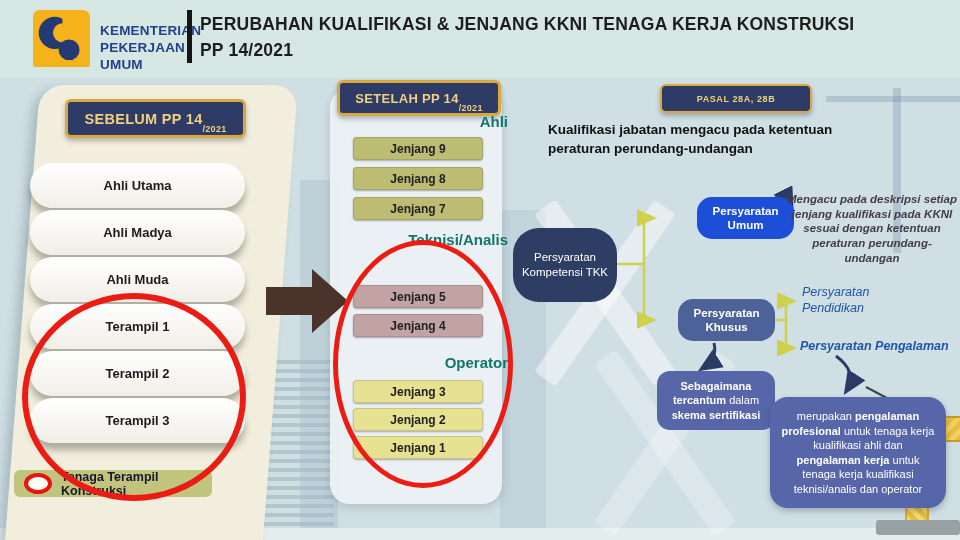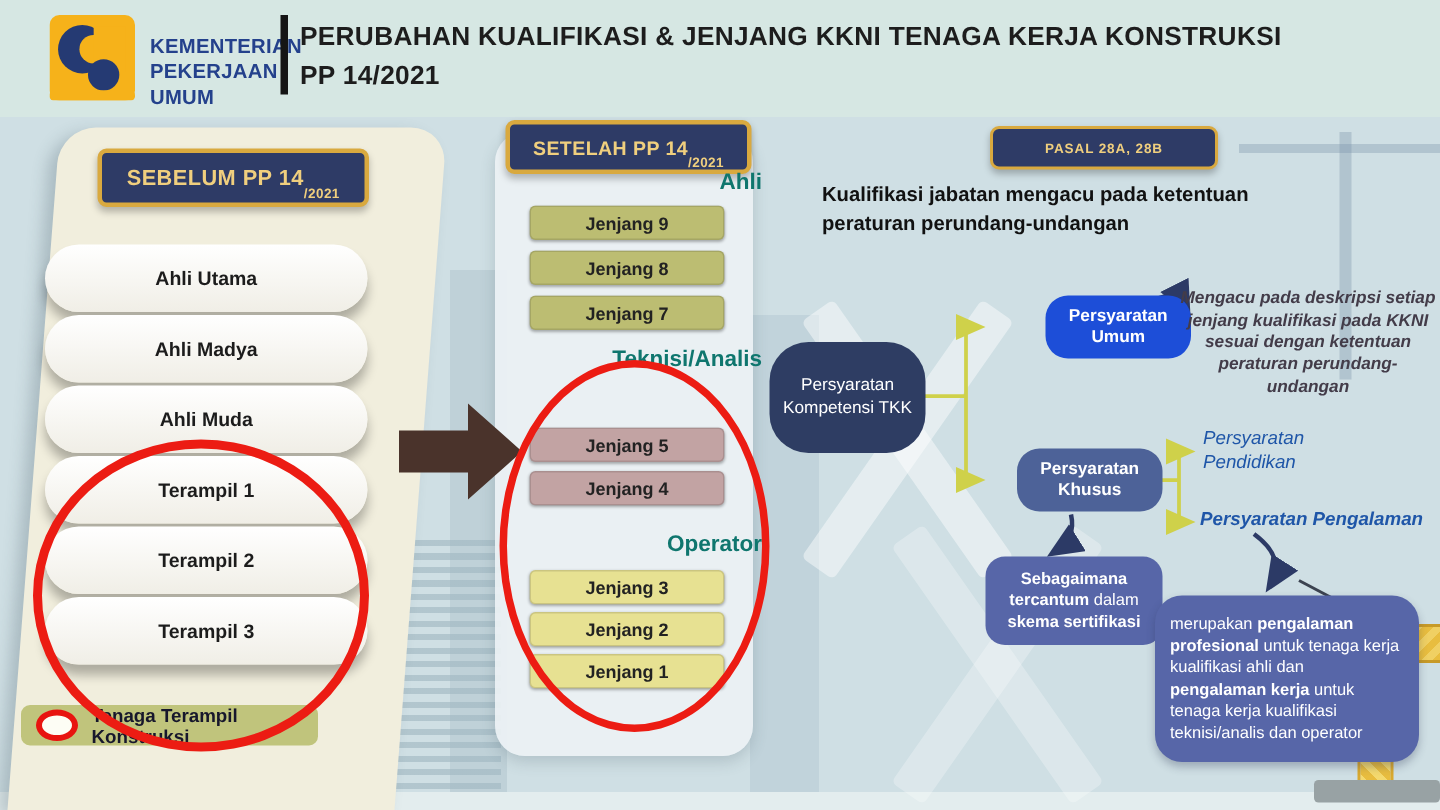--- a/index.html
+++ b/index.html
@@ -60,21 +60,21 @@
   .badge-pasal{left:660px;top:84px;width:148px;height:25px;font-size:9px;letter-spacing:.6px;border-width:2.5px;}
   .statement{left:548px;top:120px;width:322px;font-size:13.5px;font-weight:800;color:#111;line-height:19px;z-index:4;}
   .fbox{color:#fff;display:flex;align-items:center;justify-content:center;text-align:center;z-index:4;box-sizing:border-box;}
   .tkk{left:513px;top:228px;width:104px;height:74px;background:#2e3d63;border-radius:26px;font-size:11.5px;line-height:1.3;padding:4px;}
   .umum{left:665px;top:197px;width:97px;height:42px;background:#1d4ed8;border-radius:15px;font-size:11.5px;font-weight:700;line-height:1.25;margin-left:32px;}
   .khusus{left:665px;top:299px;width:97px;height:42px;background:#4d6298;border-radius:15px;font-size:11.5px;font-weight:700;line-height:1.25;margin-left:13px;}
   .note-umum{left:786px;top:192px;width:172px;text-align:center;font-size:11.5px;font-weight:700;font-style:italic;color:#433c49;line-height:1.28;z-index:4;}
   .pendidikan{left:802px;top:285px;width:110px;font-size:12.5px;font-weight:400;font-style:italic;color:#1f56a8;line-height:1.25;z-index:4;}
   .pengalaman{left:800px;top:339px;width:170px;font-size:12.5px;font-weight:800;font-style:italic;color:#1f56a8;z-index:4;}
   .skema{left:657px;top:371px;width:118px;background:#5766a8;border-radius:13px;font-size:11px;line-height:1.3;padding:8px 6px;z-index:4;color:#fff;text-align:center;box-sizing:border-box;}
-  .bigbox{left:770px;top:397px;width:176px;background:#5766a8;border-radius:18px;font-size:11px;line-height:1.32;padding:12px 10px;z-index:4;color:#fff;box-sizing:border-box;box-shadow:0 3px 6px rgba(40,50,80,.3);}
+  .bigbox{left:770px;top:397px;width:176px;background:#5766a8;border-radius:18px;font-size:11px;line-height:1.32;padding:12px 10px;z-index:4;color:#fff;text-align:center;box-sizing:border-box;box-shadow:0 3px 6px rgba(40,50,80,.3);}
   .connector-layer{left:0;top:0;width:960px;height:540px;z-index:3;pointer-events:none;}
 </style>
 </head>
 <body>
 
 <div class="stage">
 
   <div class="abs bottom-strip"></div>
   <div class="abs bldg1"></div>
   <div class="abs bldg2"></div>

